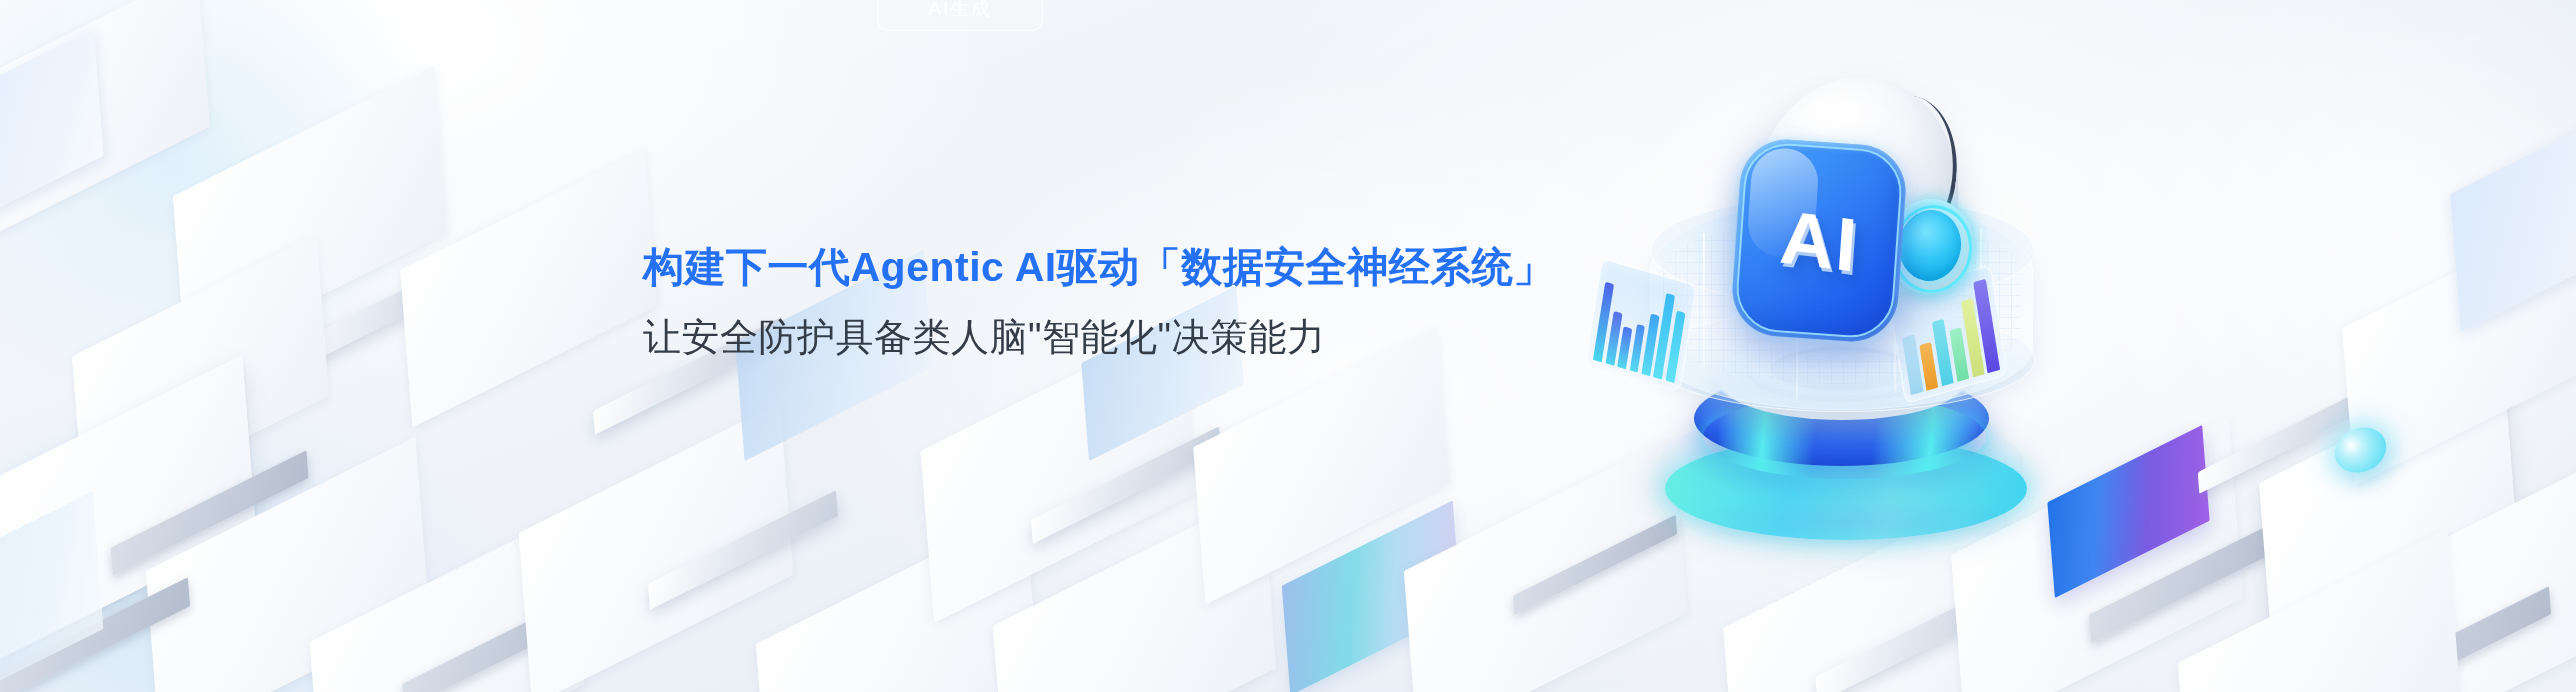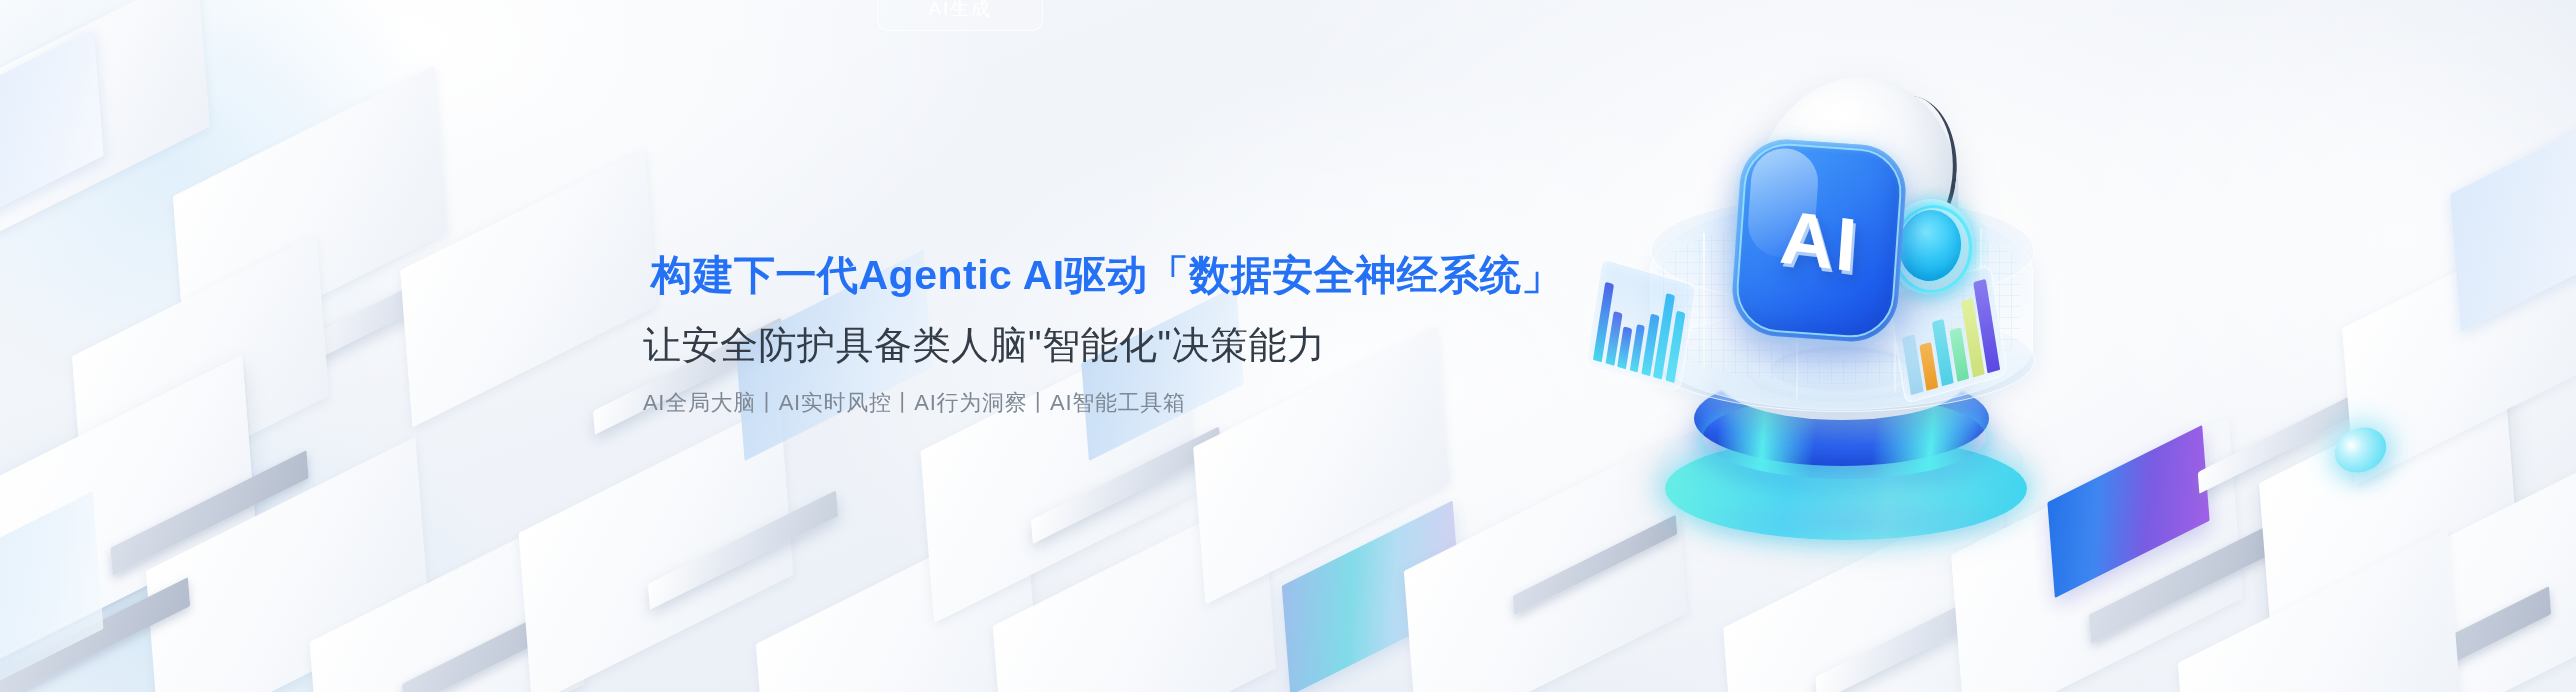--- a/index.html
+++ b/index.html
@@ -94,21 +94,21 @@
     display:flex;align-items:center;justify-content:center;
     color:rgba(255,255,255,.85);font-size:19px;letter-spacing:1.8px;
     text-shadow:0 0 1.8px rgba(255,255,255,.6);
     background:rgba(255,255,255,.16);
   }
 
   
   .copy{position:absolute;left:643px;top:244px;width:912px;}
   .headline{
     font-size:41px;font-weight:700;letter-spacing:0.5px;line-height:1.15;
-    color:#2571f5;white-space:nowrap;margin:8px;
+    color:#2571f5;white-space:nowrap;margin:0;
   }
   .subhead{
     margin:24px 0 0 0;font-size:38px;font-weight:400;line-height:1.2;
     color:#333c47;white-space:nowrap;letter-spacing:0.5px;
   }
   .kicker{
     margin:20px 0 0 0;font-size:22px;font-weight:400;line-height:1.3;
     color:#7e8894;white-space:nowrap;letter-spacing:0.7px;
   }
 
@@ -356,21 +356,20 @@
     <div class="iso glow-blue" style="left:2443px;top:146px;width:237px;height:128px;"></div>
 
     <div class="cyan-dot" style="left:2334px;top:428px;width:53px;height:44px;"></div>
   </div>
 
   <div class="watermark">AI生成</div>
 
   <div class="copy">
     <h1 class="headline">构建下一代Agentic AI驱动「数据安全神经系统」</h1>
     <h2 class="subhead">让安全防护具备类人脑"智能化"决策能力</h2>
-    <p class="kicker">AI全局大脑丨AI实时风控丨AI行为洞察丨AI智能工具箱</p>
   </div>
 
   <div class="art">
     <div class="art-bloom"></div>
 
     <div class="podium">
       <div class="disc d-outer"></div>
       <div class="disc d-outer-glow"></div>
       <div class="disc d-blue"></div>
       <div class="disc d-blue-rim"></div>

